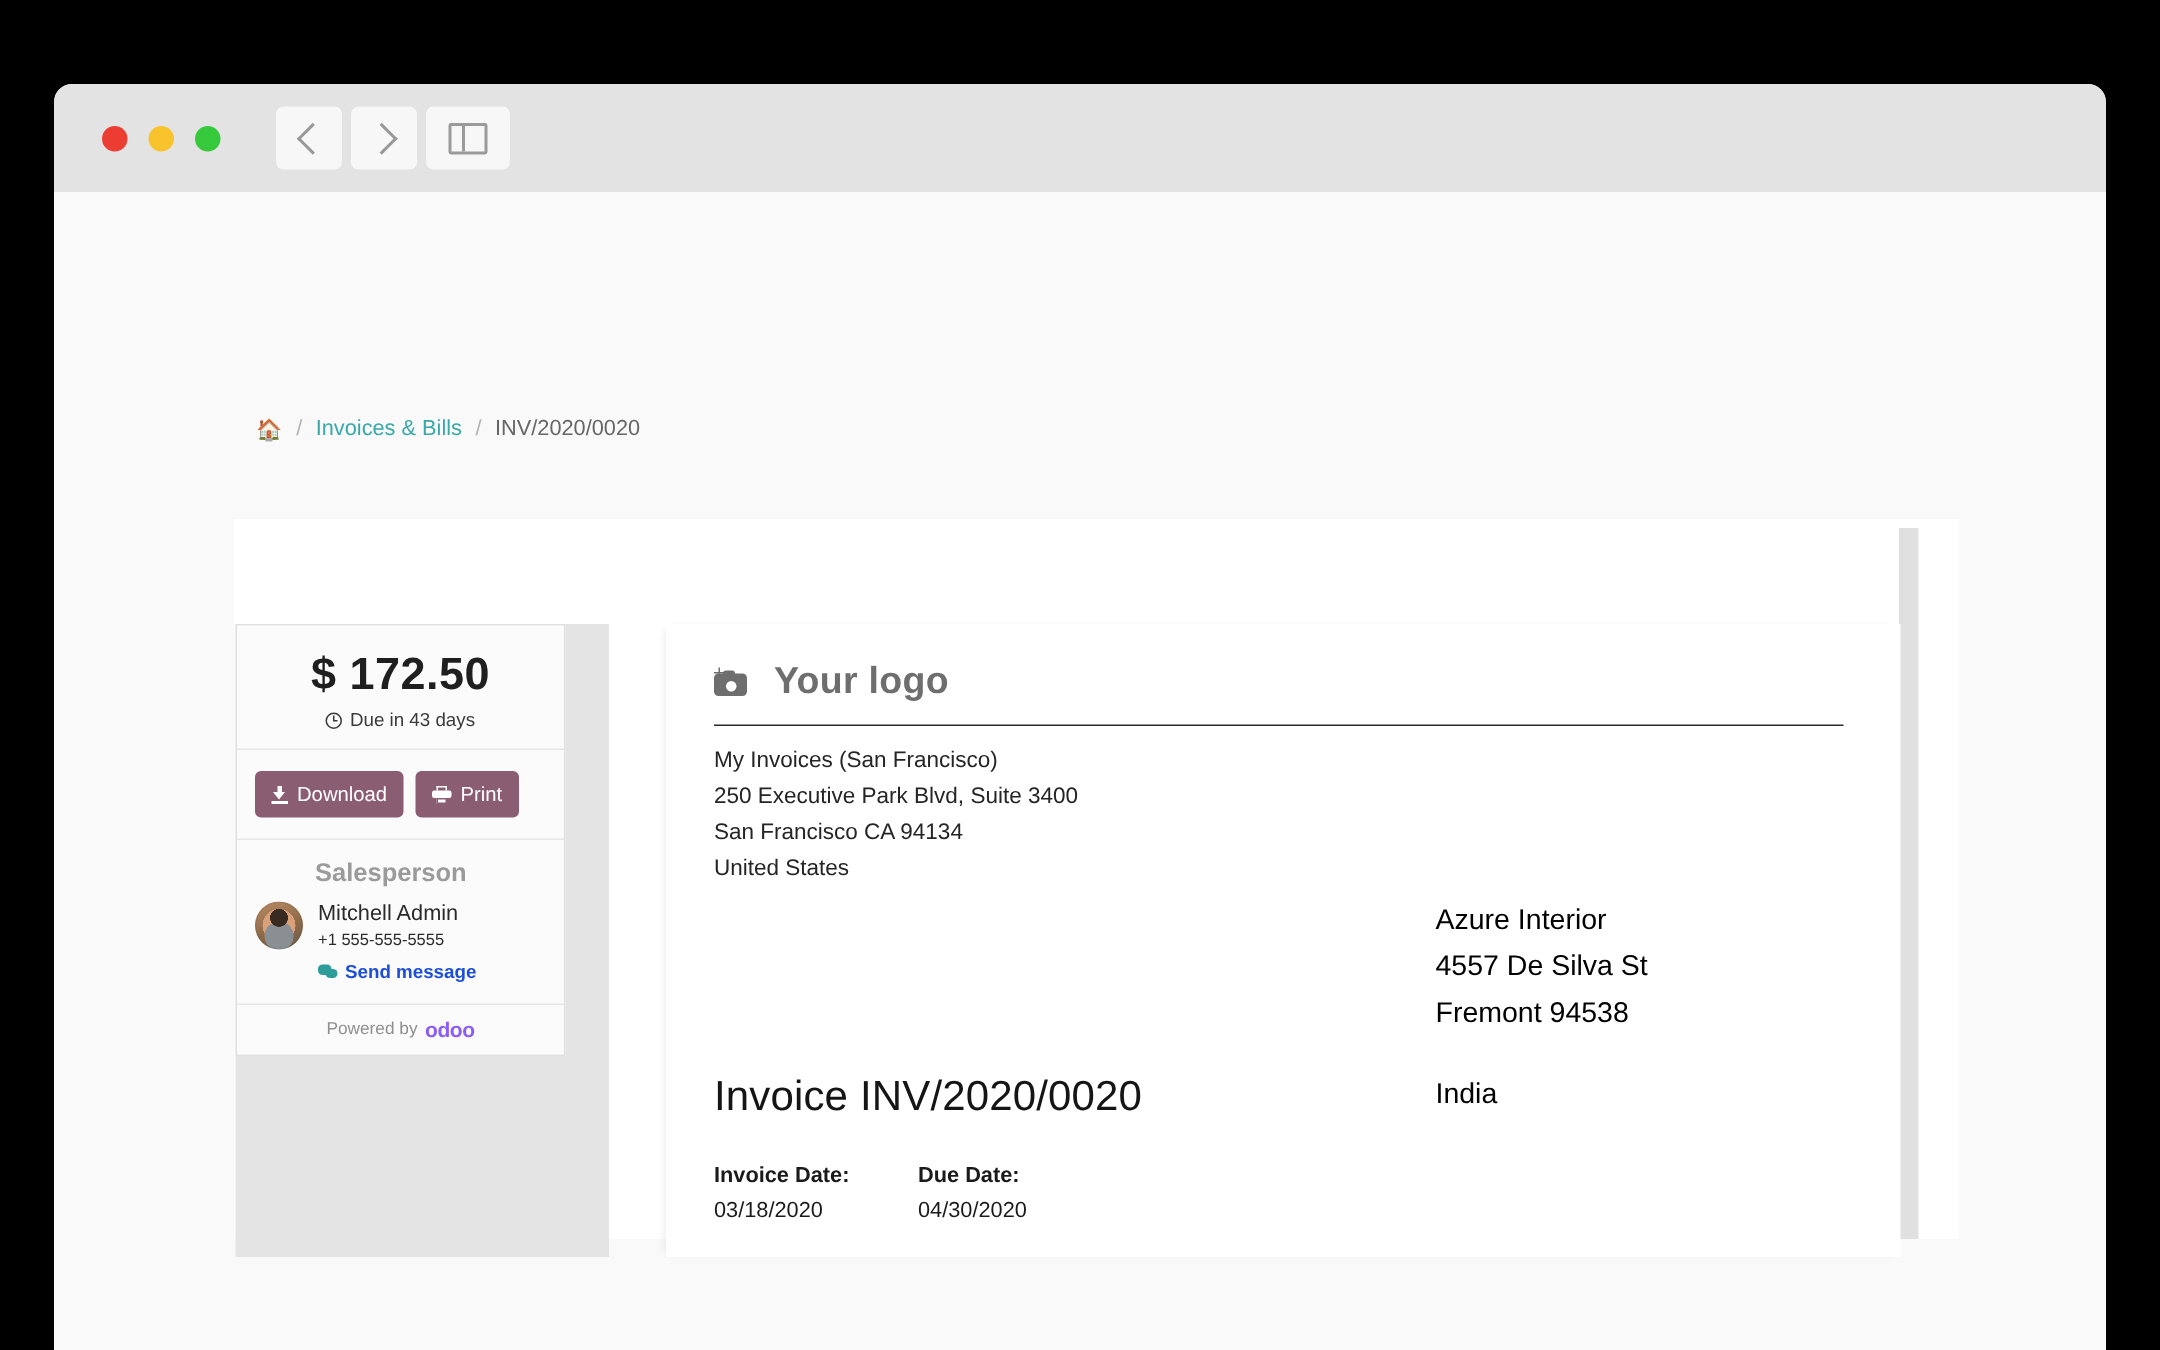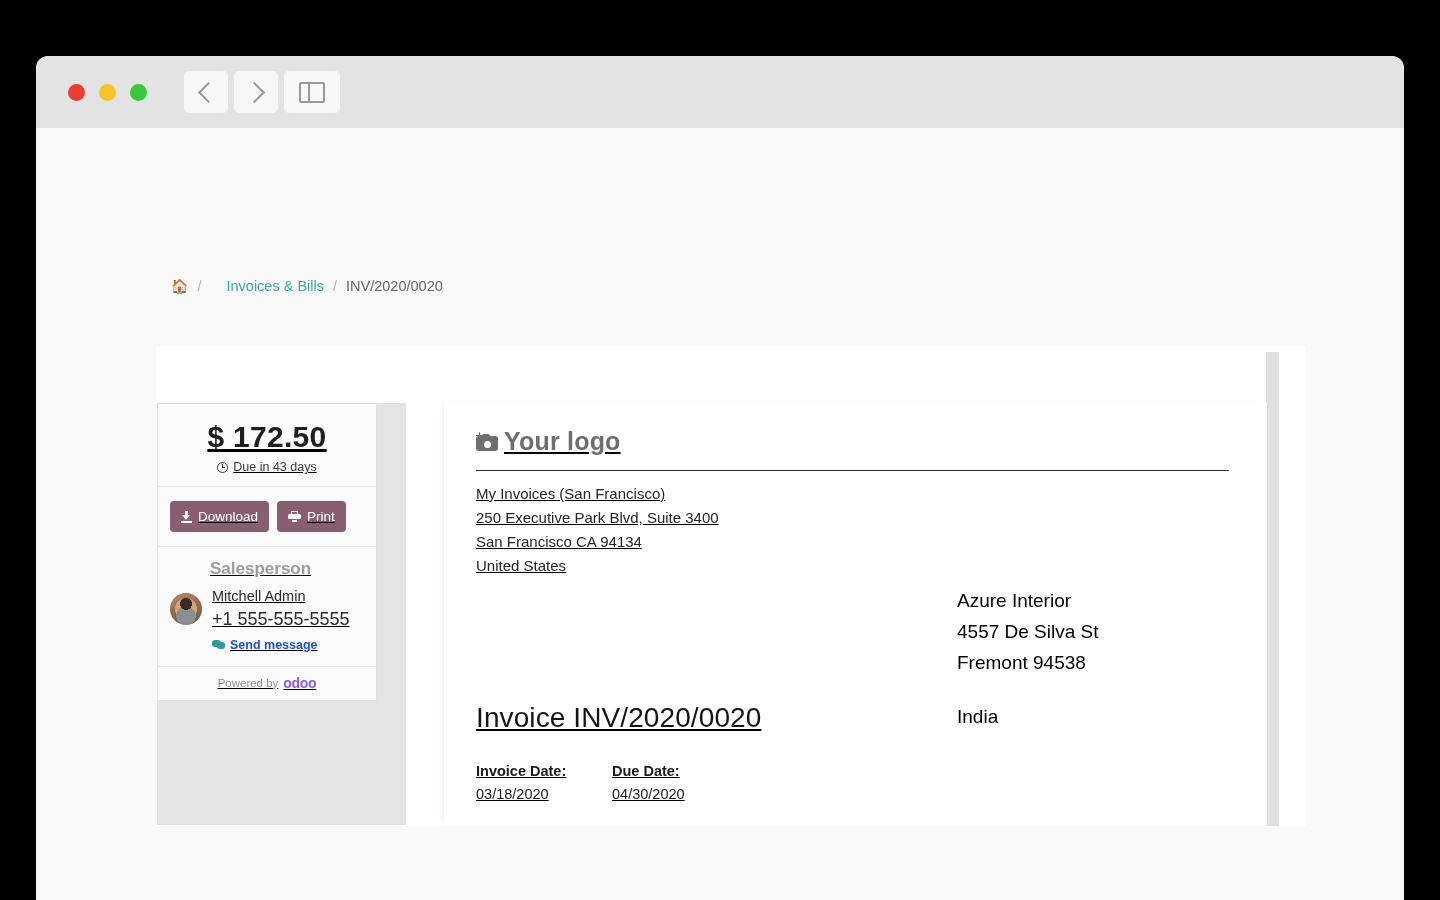--- a/index.html
+++ b/index.html
@@ -215,21 +215,21 @@
     font-size: 14.5px;
     gap: 9px;
     white-space: nowrap;
   }
   .bc-home {
     color: #32a0a0;
     font-size: 14px;
     line-height: 1;
   }
   .bc-sep { color: #b3b3b3; }
-  .bc-link { color: #3aa8a8; margin-left: 16px; }
+  .bc-link { color: #3aa8a8; }
   .bc-current { color: #666; }
 
   .content-shadow {
     position: absolute;
     left: 120px;
     top: 218px;
     width: 1150px;
     height: 480px;
     background: #ffffff;
   }
@@ -238,24 +238,23 @@
     left: 1230px;
     top: 224px;
     width: 13px;
     height: 474px;
     background: #e0e0e0;
   }
 
   .panel-row {
     position: absolute;
     left: 121px;
-    top: 275px;
+    top: 288px;
     width: 1110px;
     display: flex;
-    text-decoration: underline;
   }
 
   .left-col {
     width: 249px;
     background: #e4e4e4;
     min-height: 422px;
     padding-top: 0;
     box-sizing: border-box;
   }
 
@@ -429,21 +428,21 @@
     flex: none;
     background:
       radial-gradient(circle at 50% 34%, #3a2b22 0 22%, transparent 23%),
       radial-gradient(circle at 50% 72%, #8a8f93 0 34%, transparent 35%),
       radial-gradient(circle at 50% 50%, #d9a07a 0 48%, transparent 49%),
       linear-gradient(160deg, #b98b63 0%, #8e6a4a 55%, #6b5b4e 100%);
     box-shadow: inset 0 0 0 1px rgba(0,0,0,0.06);
   }
   .sales-names { line-height: 1.35; }
   .sales-name { font-size: 14.5px; color: #2b2b2b; }
-  .sales-phone { font-size: 18px; color: #2b2b2b; }
+  .sales-phone { font-size: 11px; color: #2b2b2b; }
   .send-msg {
     margin-top: 7px;
     margin-left: 42px;
     font-size: 12.5px;
     font-weight: bold;
     color: #1d4ed8;
     display: flex;
     align-items: center;
     gap: 5px;
     cursor: pointer;
@@ -499,21 +498,21 @@
     margin-left: 38px;
     padding: 24px 38px 10px 32px;
     box-sizing: border-box;
     position: relative;
     box-shadow: -3px 0 6px -3px rgba(0,0,0,0.10);
   }
 
   .logo-row {
     display: flex;
     align-items: center;
-    gap: 4px;
+    gap: 16px;
     padding-bottom: 14px;
     border-bottom: 1px solid #2b2b2b;
   }
   .logo-text {
     font-size: 25px;
     font-weight: bold;
     color: #6e6e6e;
     letter-spacing: 0.2px;
   }
   .cam-icon {

